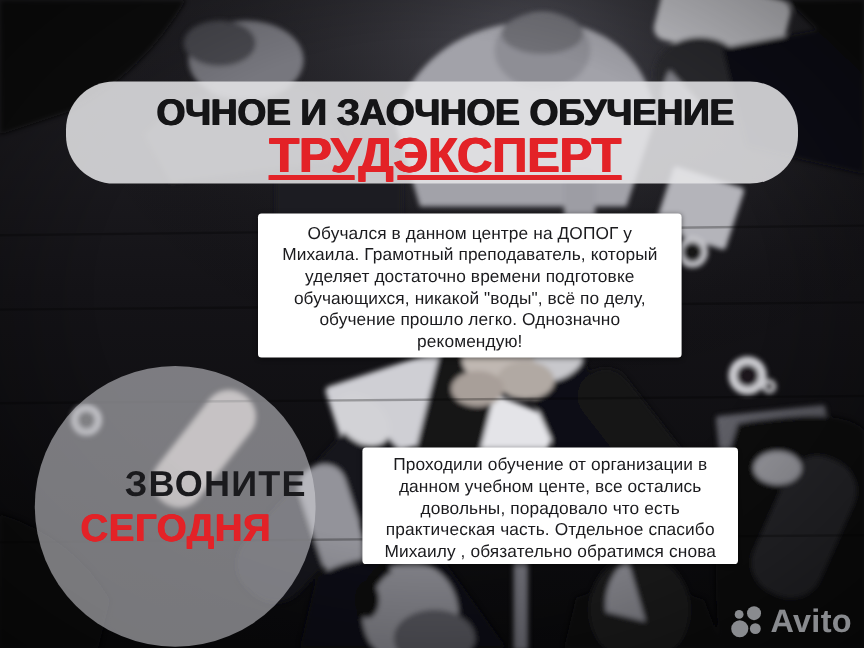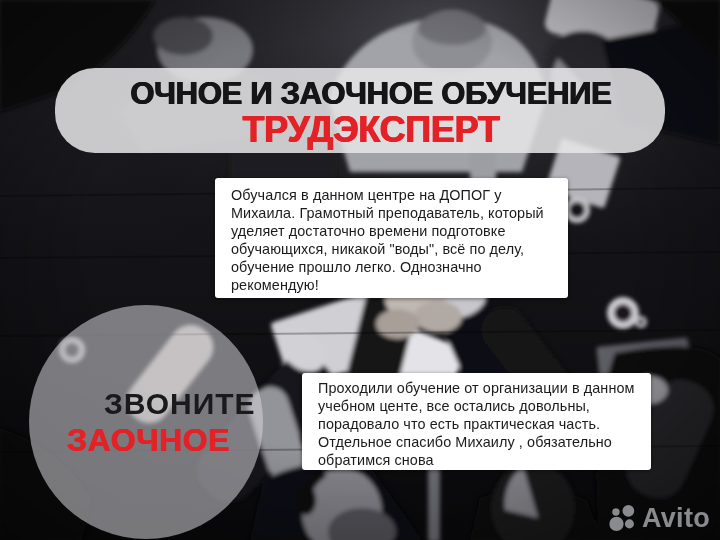--- a/index.html
+++ b/index.html
@@ -16,37 +16,39 @@
     background:var(--banner-bg, rgba(230,230,233,0.86));
     border-radius:40px;box-sizing:border-box;padding:7px 0 0 22px;text-align:center;
   }
   .banner .l1{
     font-size:31px;font-weight:bold;line-height:37px;letter-spacing:-0.3px;
     color:var(--text-dark,#151517);
     text-shadow:0.6px 0 currentColor,-0.6px 0 currentColor;
     white-space:nowrap;
   }
   .banner .l2{
-    font-size:36px;font-weight:bold;line-height:35px;letter-spacing:-0.3px;
+    font-size:41px;font-weight:bold;line-height:35px;letter-spacing:-0.3px;
     color:var(--accent-red,#e32227);
     text-shadow:0.6px 0 currentColor,-0.6px 0 currentColor;
     white-space:nowrap;
+    text-decoration:underline;
   }
 
   
   .card{
     position:absolute;z-index:2;background:var(--card-bg,#ffffff);
     border-radius:3px;box-sizing:border-box;
     box-shadow:0 1px 4px rgba(0,0,0,0.45);
     color:#1b1b1e;font-size:14.4px;line-height:18px;letter-spacing:0.1px;
     overflow:hidden;
+    text-align:center;
   }
   .card p{margin:0;}
   .card1{left:215px;top:178px;width:353px;height:120px;padding:8px 16px 4px;}
-  .card2{left:302px;top:373px;width:349px;height:97px;padding:6px 16px 4px;}
+  .card2{left:302px;top:373px;width:313px;height:97px;padding:6px 16px 4px;}
 
   
   .cta{
     position:absolute;left:29px;top:305px;width:234px;height:234px;z-index:2;
     border-radius:50%;
     background:var(--circle-bg, rgba(214,214,218,0.55));
     display:flex;flex-direction:column;justify-content:center;align-items:flex-start;
     box-sizing:border-box;padding-left:38px;
   }
   .cta .c1{font-size:30px;font-weight:bold;line-height:35px;letter-spacing:1px;color:#1a1a1d;margin-left:37px;}
@@ -171,21 +173,21 @@
     <div class="l1">ОЧНОЕ И ЗАОЧНОЕ ОБУЧЕНИЕ</div>
     <div class="l2">ТРУДЭКСПЕРТ</div>
   </div>
 
   <div class="card card1">
     <p>Обучался в данном центре на ДОПОГ у Михаила. Грамотный преподаватель, который уделяет достаточно времени подготовке обучающихся, никакой "воды", всё по делу, обучение прошло легко. Однозначно рекомендую!</p>
   </div>
 
   <div class="cta">
     <div class="c1">ЗВОНИТЕ</div>
-    <div class="c3">ЗАОЧНОЕ</div>
+    <div class="c3">СЕГОДНЯ</div>
   </div>
 
   <div class="card card2">
     <p>Проходили обучение от организации в данном учебном центе, все остались довольны, порадовало что есть практическая часть. Отдельное спасибо Михаилу , обязательно обратимся снова</p>
   </div>
 
   <div class="watermark">
     <svg width="31" height="27" viewBox="0 0 28 25" aria-hidden="true">
       <circle cx="7" cy="6.5" r="3.4" fill="currentColor"></circle>
       <circle cx="18.5" cy="5.5" r="5.4" fill="currentColor"></circle>

